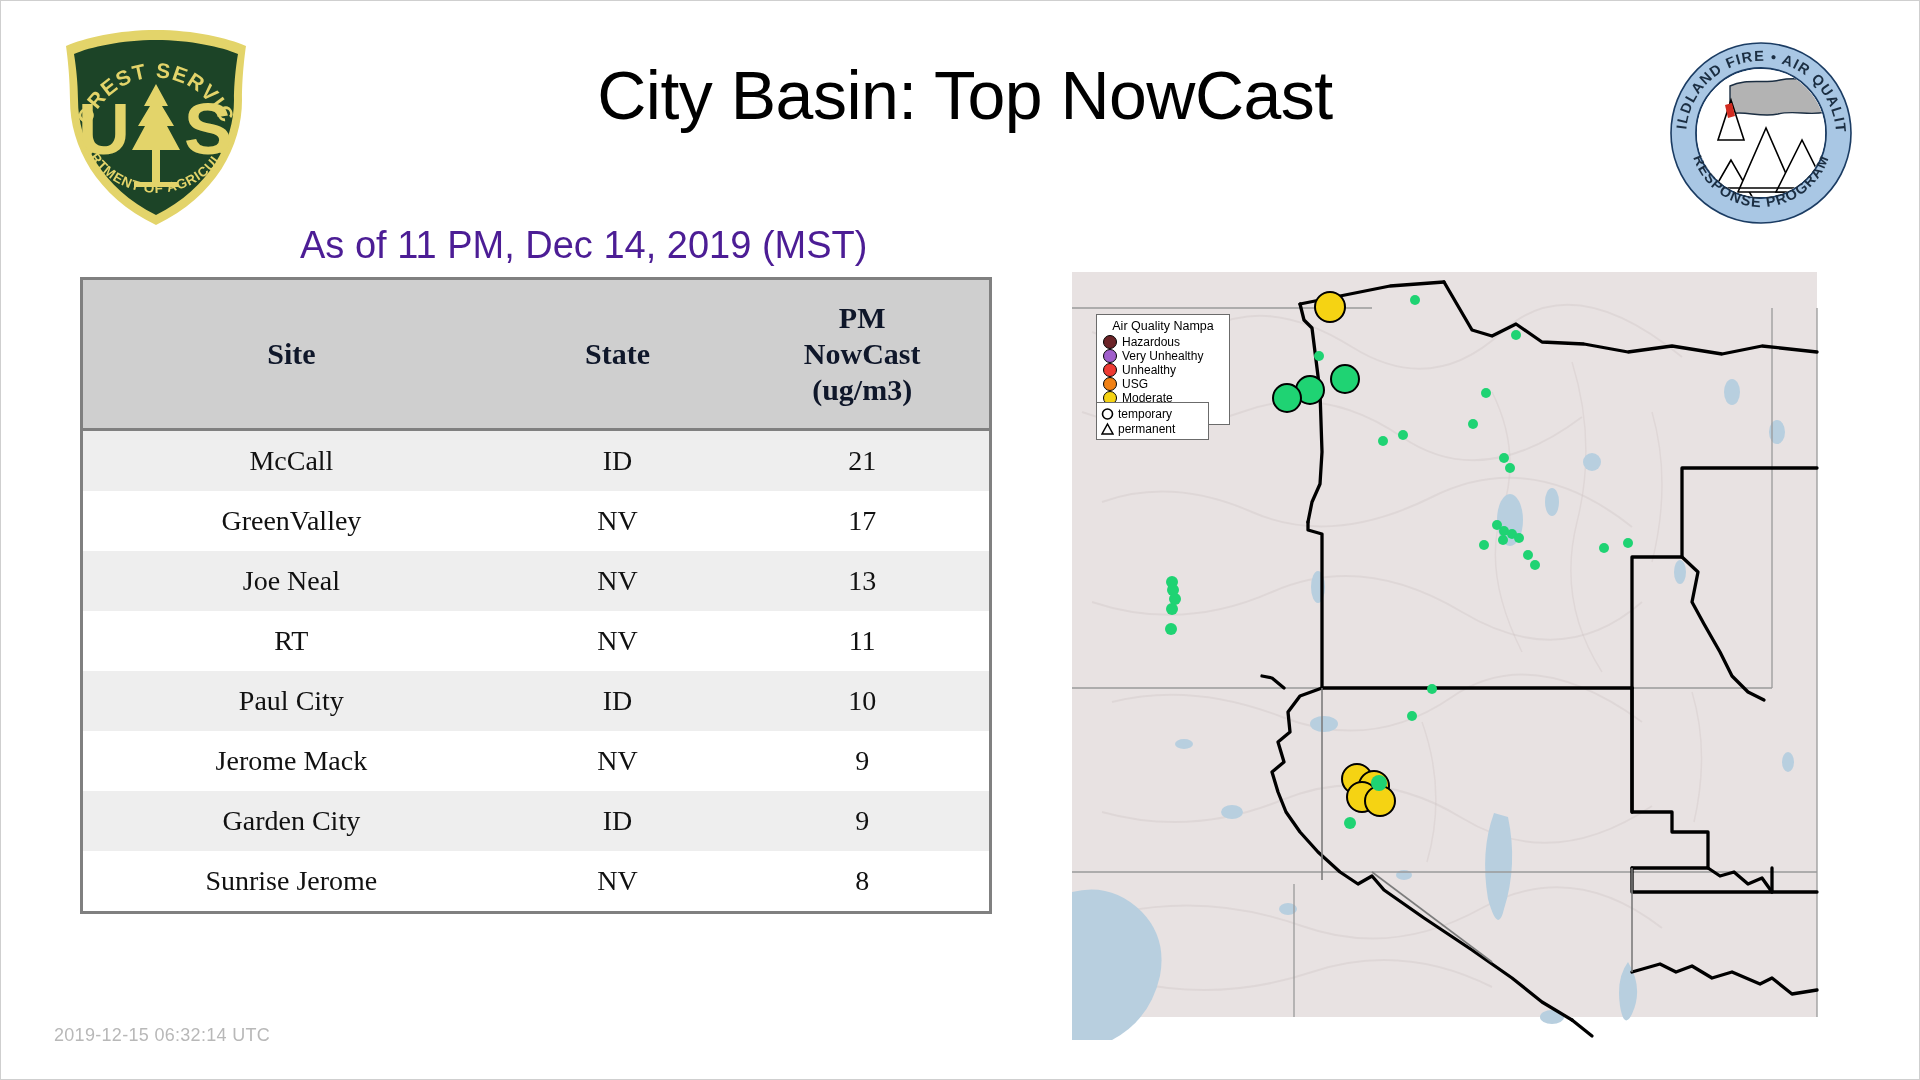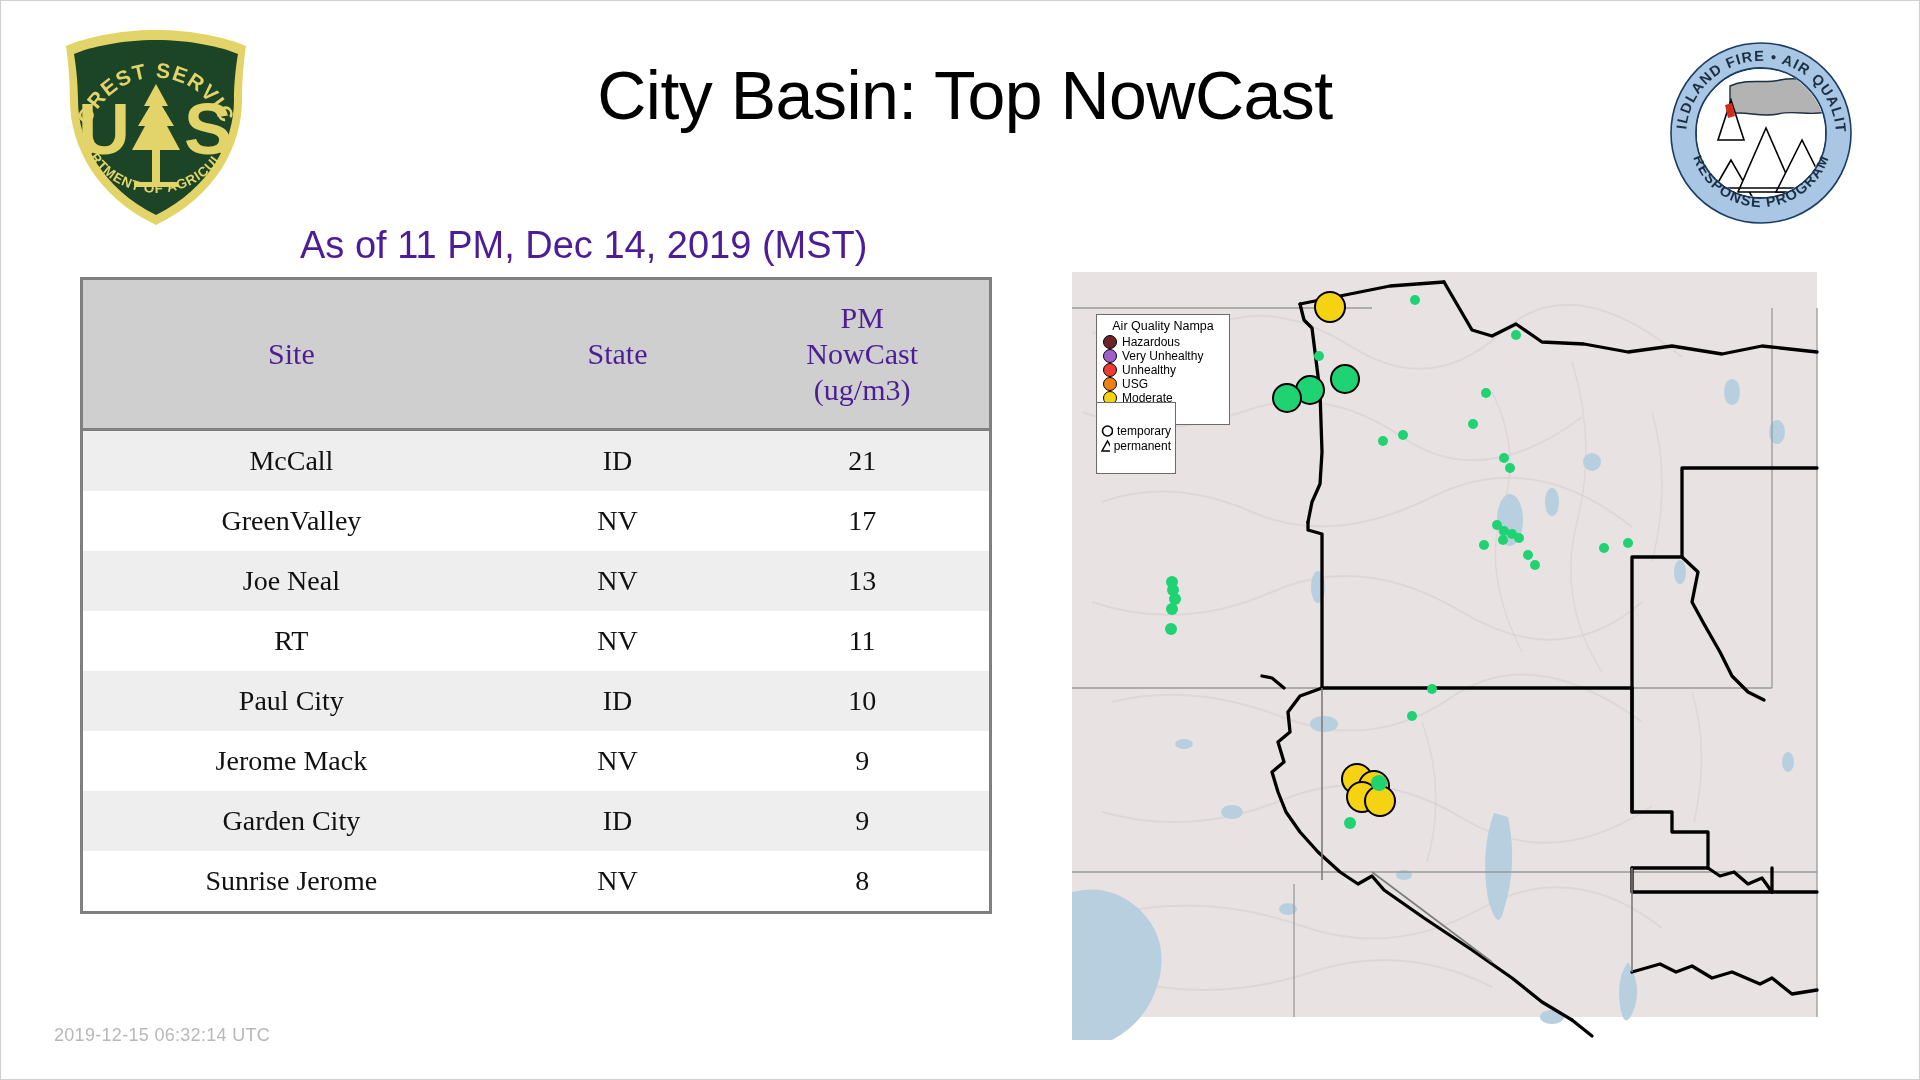--- a/index.html
+++ b/index.html
@@ -26,21 +26,21 @@
     text-align:left;font-size:38px;line-height:46px;color:#4c1d95;margin-top:40px;
   }
 
   
   #table-wrap{
     position:absolute;left:80px;top:277px;width:912px;
     border:3px solid #808080;box-sizing:border-box;background:#fff;
   }
   table{border-collapse:collapse;width:100%;font-family:"Liberation Serif", serif;}
   thead th{
-    background:#cfcfcf;color:#4c1d95;font-weight:normal;
+    background:#cfcfcf;color:#0f172a;font-weight:bold;
     font-size:30px;line-height:36px;text-align:center;
     padding:12px 6px;border-bottom:3px solid #808080;
     vertical-align:middle;
   }
   thead th.hsite{height:124px;}
   tbody td{
     font-size:28px;line-height:34px;text-align:center;color:#111;
     padding:13px 6px;border:none;
   }
   tbody tr:nth-child(odd){background:#eeeeee;}
@@ -67,21 +67,21 @@
   }
   #aqi-legend{left:24px;top:42px;width:134px;padding:4px 6px 5px 6px;}
   #aqi-legend .lg-title{font-size:12.5px;text-align:center;color:#000;margin-bottom:2px;}
   #aqi-legend .lg-row{display:flex;align-items:center;height:14px;}
   #aqi-legend .sw{
     width:12px;height:12px;border-radius:50%;
     border:1.4px solid #000;margin-right:5px;flex:0 0 auto;
   }
   #aqi-legend .lg-label{font-size:12px;color:#000;white-space:nowrap;}
 
-  #type-legend{left:24px;top:130px;width:80px;padding:20px 4px;}
+  #type-legend{left:24px;top:130px;width:113px;padding:3px 4px;}
   #type-legend .tl-row{display:flex;align-items:center;height:15px;}
   #type-legend .tl-label{font-size:12px;color:#000;margin-left:4px;}
 
   .mk{position:absolute;border-radius:50%;}
   .mk.big{border:2.2px solid #000;}
 </style>
 </head>
 <body>
 
 <div class="page-frame"></div>

